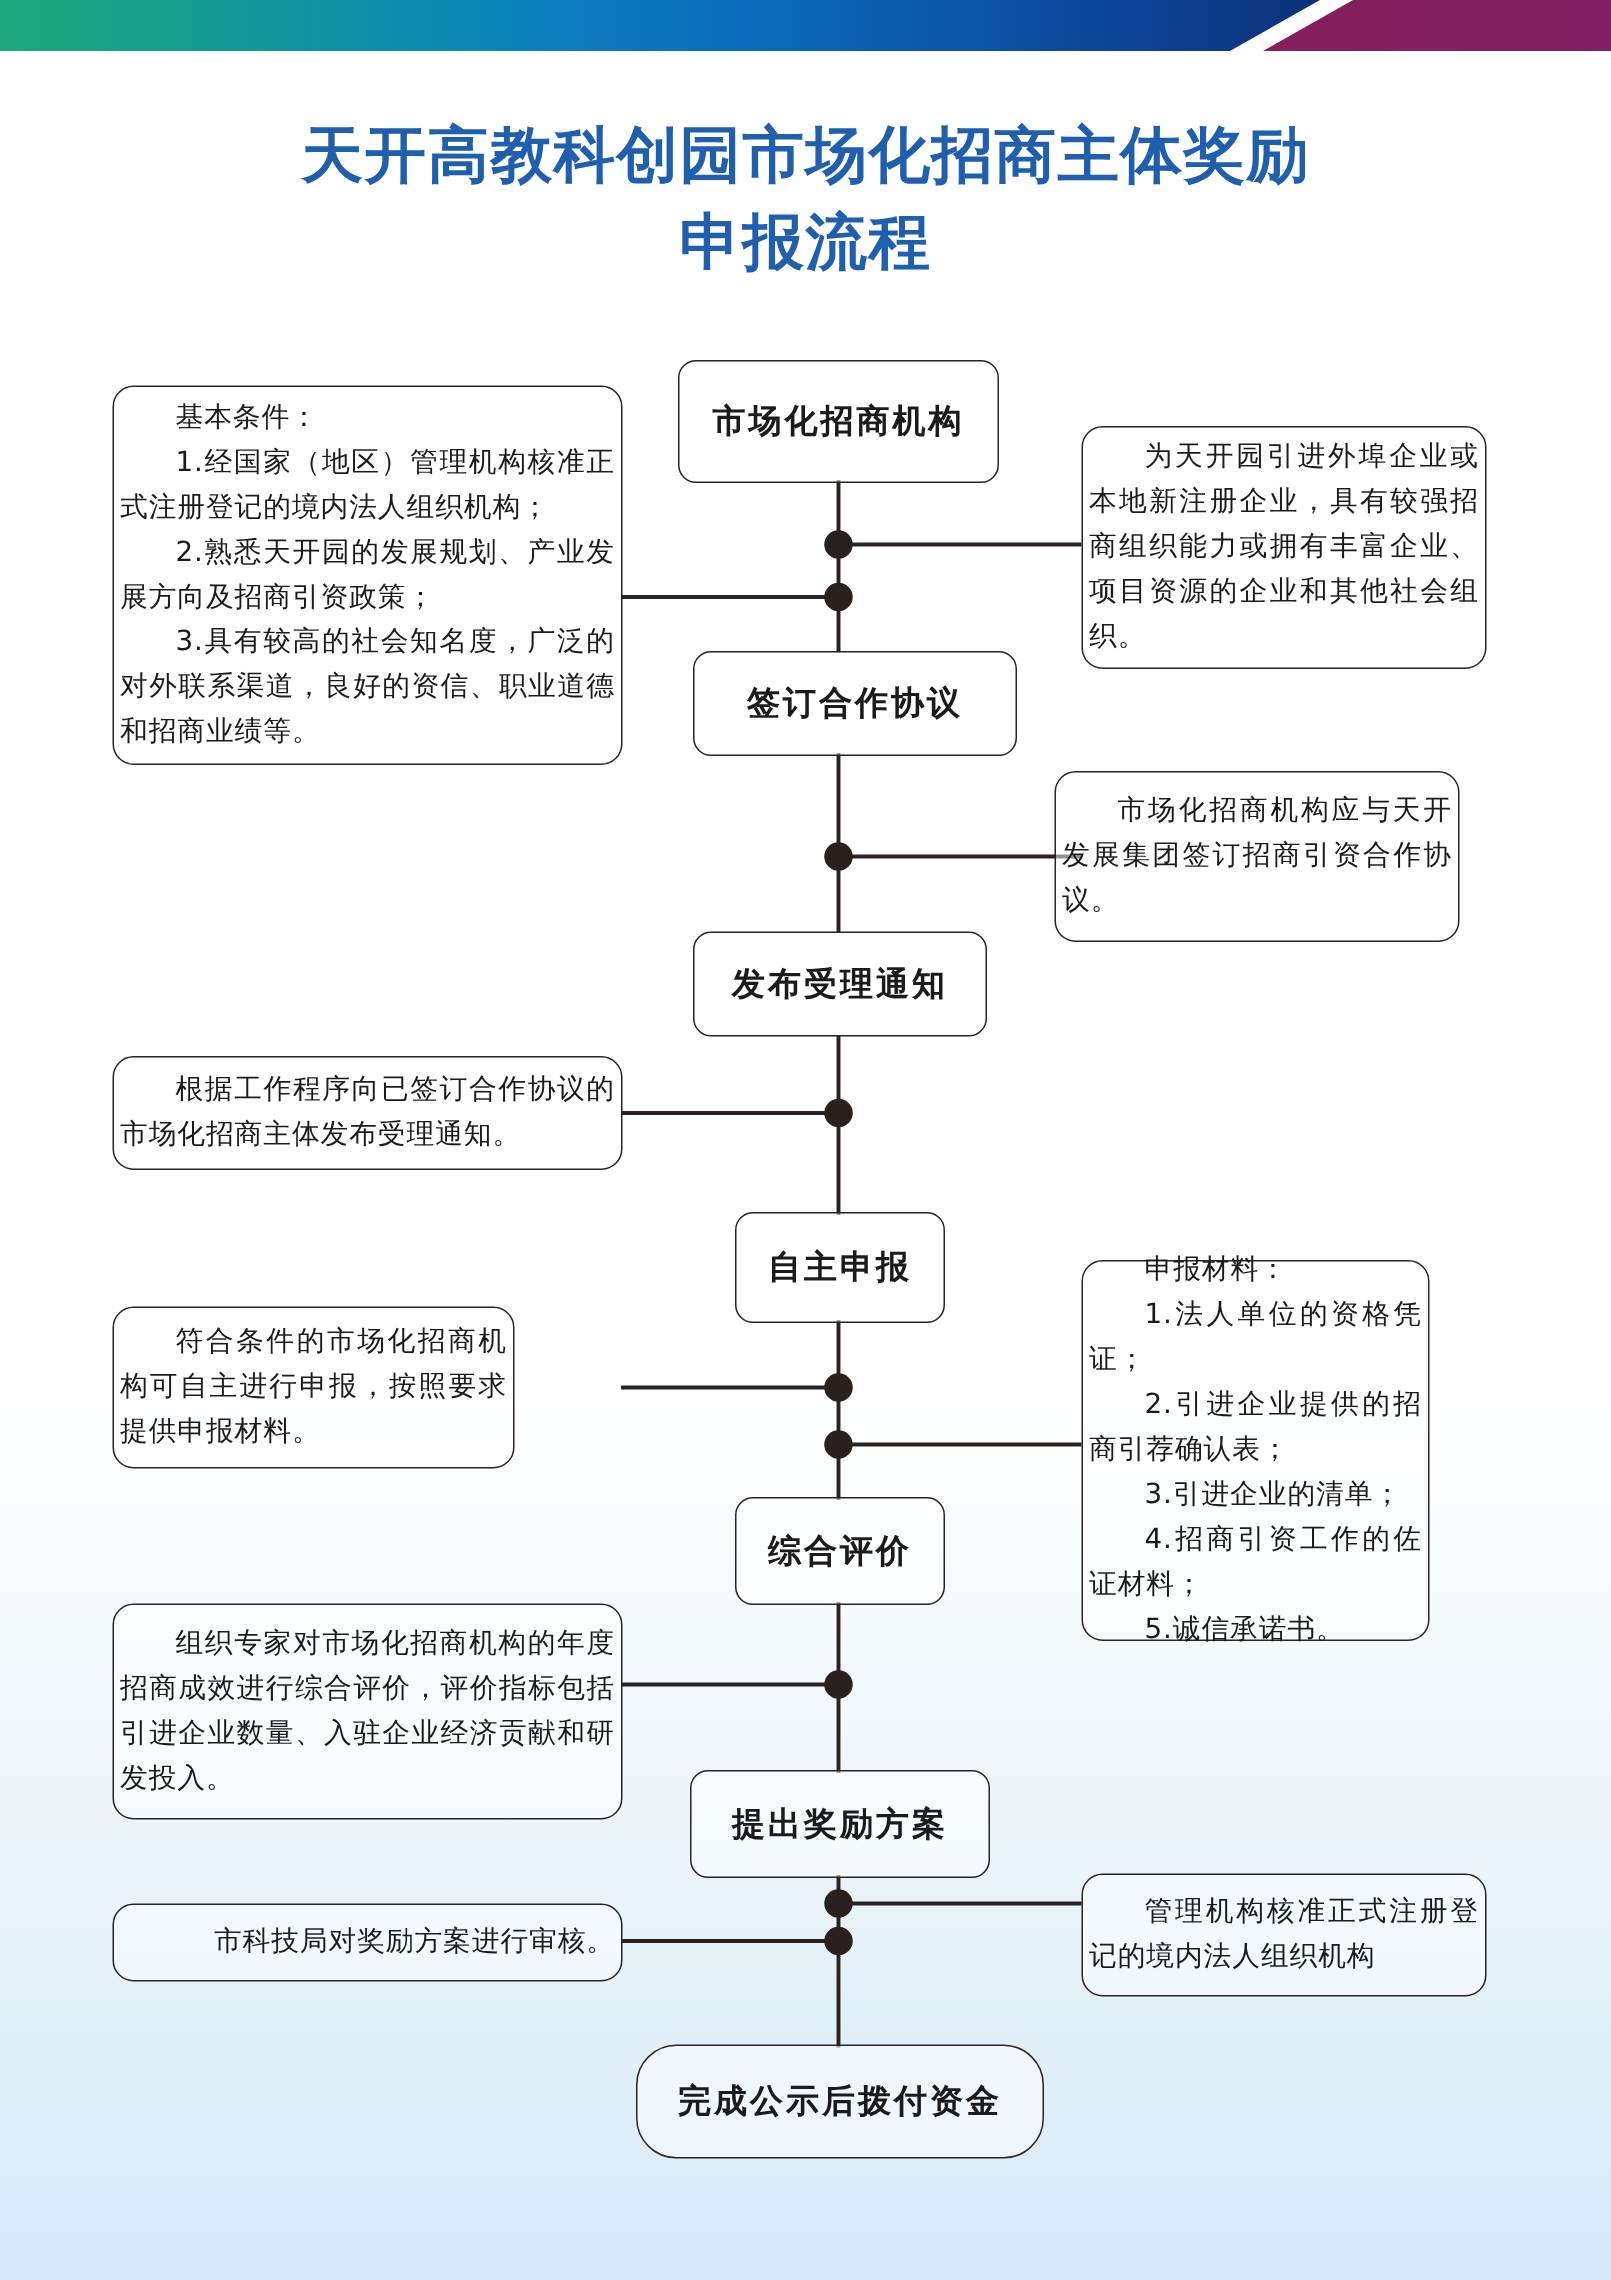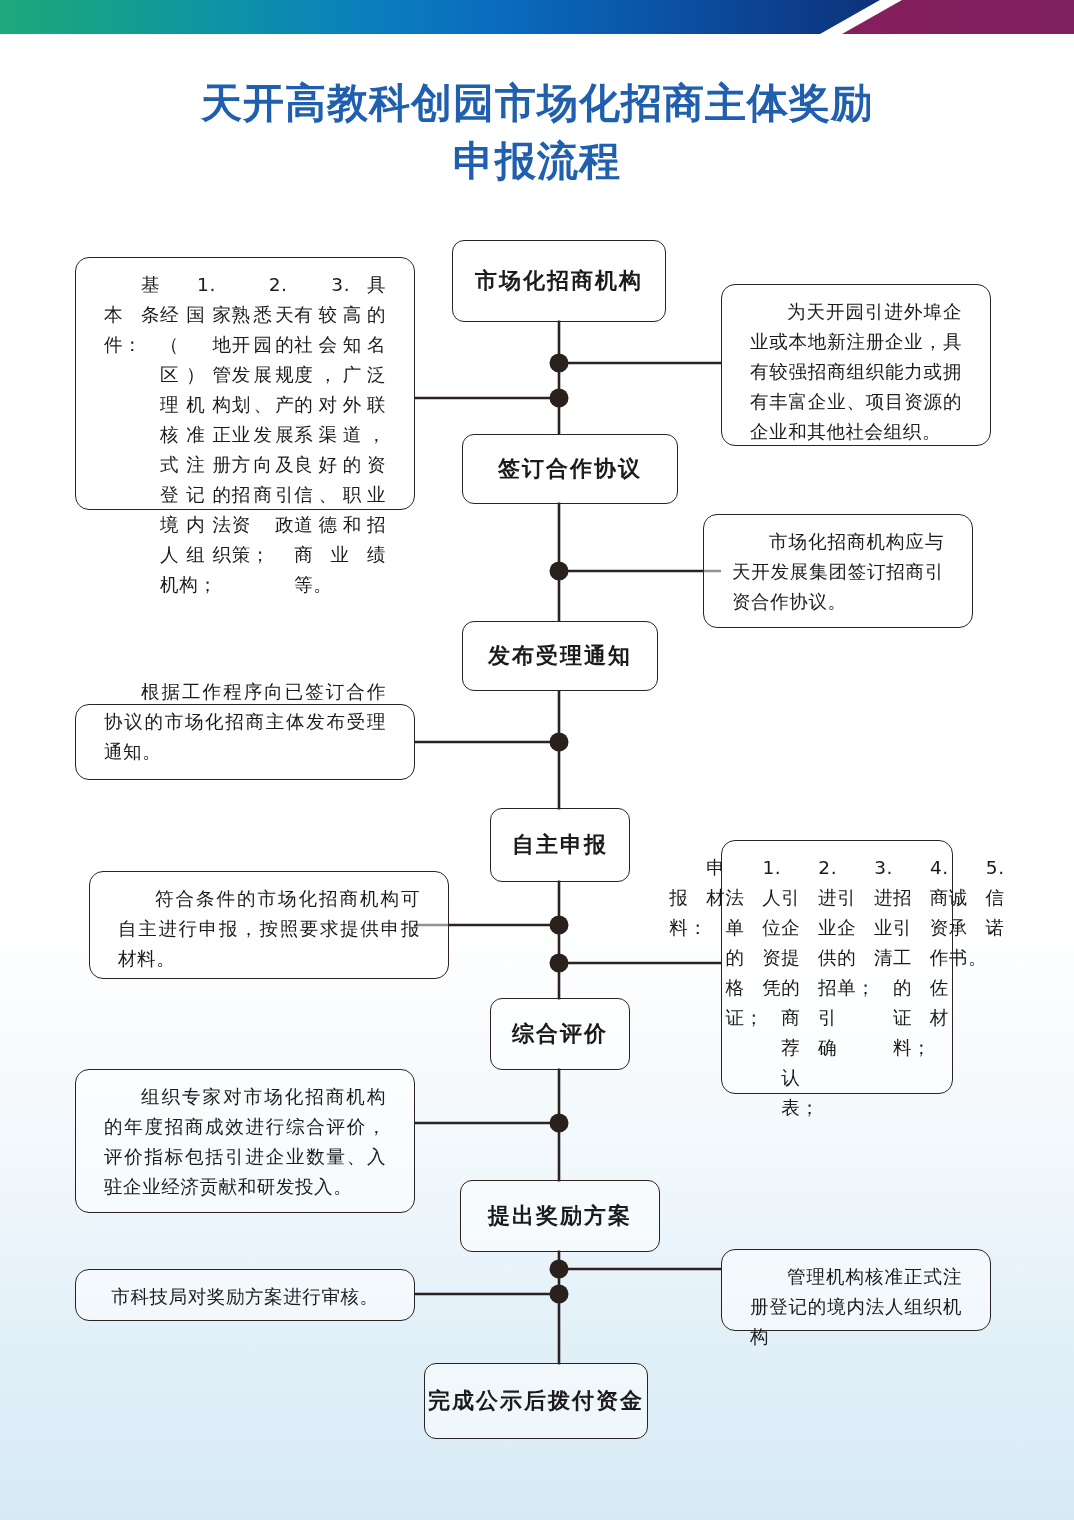--- a/index.html
+++ b/index.html
@@ -93,25 +93,25 @@
   }
   .sidebox {
     position: absolute;
     box-sizing: border-box;
     border: 1.5px solid #2b2321;
     border-radius: 14px;
     background: rgba(255,255,255,0.5);
     color: #1b1b1b;
     font-size: 18.5px;
     line-height: 1.62;
-    padding: 12px 28px;
+    padding: 12px 4px;
     letter-spacing: 0.6px;
     text-align: justify;
     display: flex;
-    flex-direction: row;
+    flex-direction: column;
     justify-content: center;
   }
   .sidebox p { margin: 0; }
   .sidebox p.ind { text-indent: 2em; }
   .sidebox.center-text { text-align: center; }
 </style>
 </head>
 <body>
 
 <div id="page">
@@ -177,36 +177,36 @@
   </div>
 
   <div class="node" style="left:490px; top:998px; width:140px; height:72px;">
     <span>综合评价</span>
   </div>
 
   <div class="node" style="left:460px; top:1180px; width:200px; height:72px;">
     <span>提出奖励方案</span>
   </div>
 
-  <div class="node" style="left:424px; top:1363px; width:224px; height:76px;">
+  <div class="node" style="left:424px; top:1363px; width:272px; height:76px;border-radius:27px;">
     <span>完成公示后拨付资金</span>
   </div>
 
   <div class="sidebox" style="left:75px; top:257px; width:340px; height:253px;">
     <p class="ind">基本条件：</p>
     <p class="ind">1.经国家（地区）管理机构核准正式注册登记的境内法人组织机构；</p>
     <p class="ind">2.熟悉天开园的发展规划、产业发展方向及招商引资政策；</p>
     <p class="ind">3.具有较高的社会知名度，广泛的对外联系渠道，良好的资信、职业道德和招商业绩等。</p>
   </div>
 
   <div class="sidebox" style="left:75px; top:704px; width:340px; height:76px;align-items:flex-end;">
     <p class="ind">根据工作程序向已签订合作协议的市场化招商主体发布受理通知。</p>
   </div>
 
-  <div class="sidebox" style="left:89px; top:871px; width:360px; height:108px;">
+  <div class="sidebox" style="left:75px; top:871px; width:268px; height:108px;">
     <p class="ind">符合条件的市场化招商机构可自主进行申报，按照要求提供申报材料。</p>
   </div>
 
   <div class="sidebox" style="left:75px; top:1069px; width:340px; height:144px;">
     <p class="ind">组织专家对市场化招商机构的年度招商成效进行综合评价，评价指标包括引进企业数量、入驻企业经济贡献和研发投入。</p>
   </div>
 
   <div class="sidebox center-text" style="left:75px; top:1269px; width:340px; height:52px;text-align:right;">
     <p>市科技局对奖励方案进行审核。</p>
   </div>

